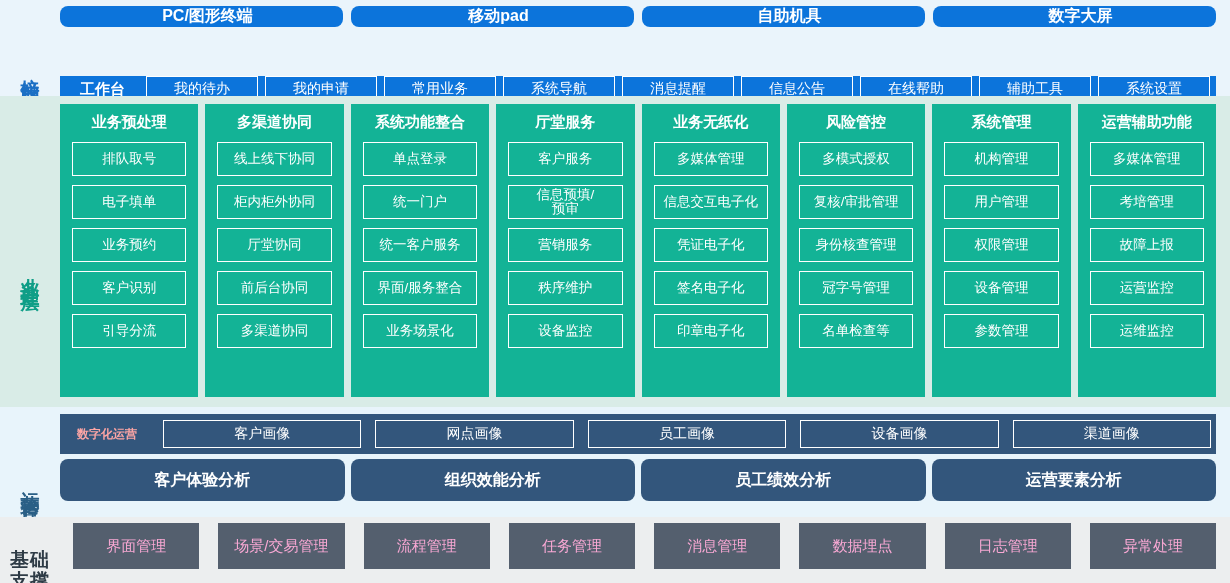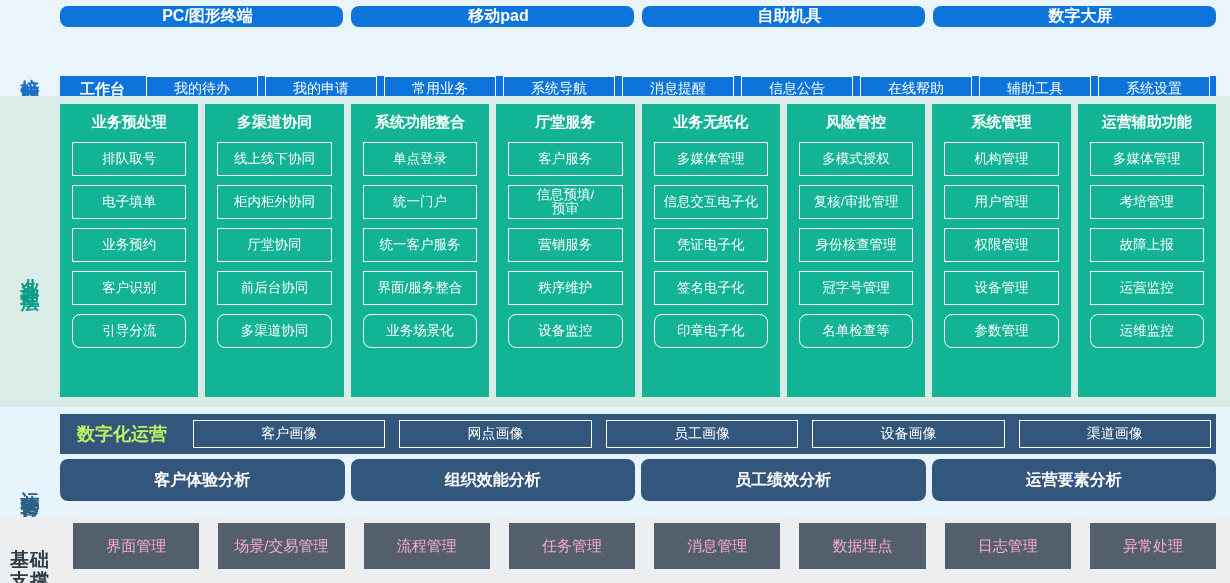--- a/index.html
+++ b/index.html
@@ -140,42 +140,42 @@
     font-size: 13.5px;
     height: 34px;
     margin-bottom: 9px;
     display: flex;
     align-items: center;
     justify-content: center;
     text-align: center;
     line-height: 1.05;
     white-space: pre-line;
   }
-  .biz-item:last-child { margin-bottom: 16px; border-radius: 8px; }
+  .biz-item:last-child { margin-bottom: 16px; }
 
   
   .layer-ops {
     background: #e8f4fb;
     height: 110px;
     padding: 7px 0 8px 0;
   }
   .layer-ops .layer-label { color: #2a5f86; font-size: 19px; }
   .layer-ops .layer-body { padding-right: 14px; gap: 5px; }
 
   .ops-portrait-row {
     height: 40px;
     background: #33567c;
     display: flex;
     align-items: center;
     padding: 0 5px;
     gap: 14px;
   }
   .ops-portrait-title {
-    color: #bef264;
-    font-size: 18px;
+    color: #fca5a5;
+    font-size: 12px;
     font-weight: bold;
     padding: 0 12px;
     white-space: nowrap;
   }
   .ops-portrait-chip {
     flex: 1;
     height: 28px;
     border: 1px solid #ffffff;
     color: #ffffff;
     font-size: 14px;

